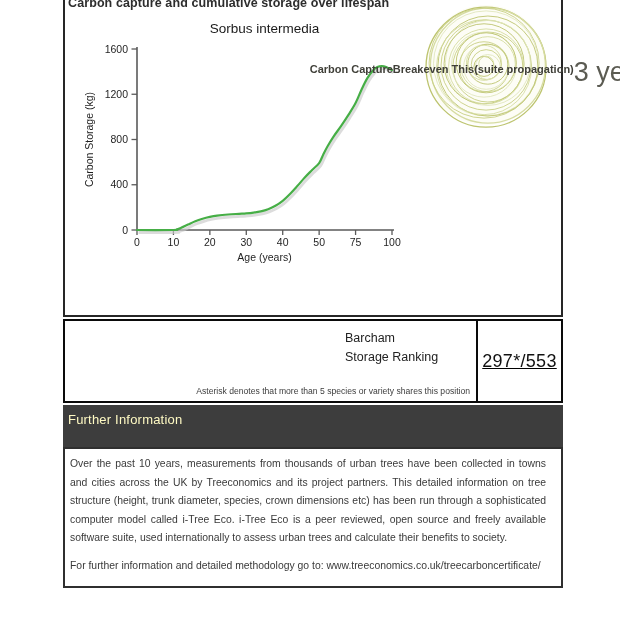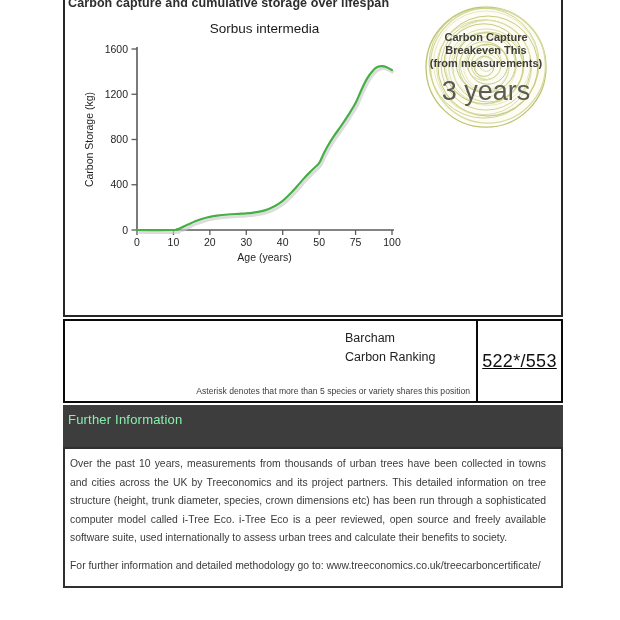--- a/index.html
+++ b/index.html
@@ -8,35 +8,35 @@
   
   .top-box{position:absolute;left:63px;top:0;width:500px;height:317px;box-sizing:border-box;
            border:2px solid #262626;border-top:none;background:#fff;}
   .doc-title{position:absolute;left:68px;top:-4px;font-size:12.5px;font-weight:bold;color:#2d2d2d;
              letter-spacing:0.1px;white-space:nowrap;}
   .chart-svg{position:absolute;left:0;top:0;width:620px;height:320px;pointer-events:none;}
   .caption{position:absolute;left:68px;top:284px;width:488px;font-size:10.4px;line-height:15.5px;color:#333;}
   
   .badge{position:absolute;left:423px;top:2px;width:126px;height:126px;}
   .badge-svg{position:absolute;left:0;top:0;width:126px;height:126px;}
-  .badge-text{position:absolute;left:0;top:0;width:126px;height:126px;display:flex;flex-direction:column;
+  .badge-text{position:absolute;left:0;top:0;width:126px;height:126px;display:flex;flex-direction:row;
               align-items:center;justify-content:center;padding-top:8px;box-sizing:border-box;text-align:center;}
   .badge-line{font-size:11px;font-weight:bold;color:#3f3f38;line-height:13px;white-space:nowrap;}
   .badge-value{font-size:27px;color:#5b5b52;margin-top:6px;white-space:nowrap;}
   
   .rank-box{position:absolute;left:63px;top:319px;width:500px;height:84px;box-sizing:border-box;
             border:2px solid #0a0a0a;display:flex;background:#fff;text-decoration:underline;}
   .rank-left{flex:1;position:relative;border-right:2px solid #0a0a0a;}
   .rank-title{position:absolute;left:280px;top:8px;font-size:12.5px;line-height:19px;color:#222;}
   .rank-note{position:absolute;right:6px;bottom:5px;font-size:8.6px;color:#3c3c3c;white-space:nowrap;}
   .rank-right{width:83px;display:flex;align-items:center;justify-content:center;}
   .rank-value{font-size:18px;color:#111;letter-spacing:0.3px;}
   
   .fi-header{position:absolute;left:63px;top:405px;width:500px;height:42px;box-sizing:border-box;
-             background:#3d3d3d;color:#86efac;font-size:13px;padding:7px 0 0 5px;letter-spacing:0.2px;}
+             background:#3d3d3d;color:#fef9c3;font-size:13px;padding:7px 0 0 5px;letter-spacing:0.2px;}
   .fi-body{position:absolute;left:63px;top:447px;width:500px;height:141px;box-sizing:border-box;
            border:2px solid #2f2f2f;background:#fff;padding:6px 15px 0 5px;}
   .fi-body p{margin:0;font-size:10.4px;line-height:18.5px;color:#3a3a3a;}
   .fi-para{text-align:justify;}
   .fi-link{margin-top:9px !important;white-space:nowrap;}
 </style>
 </head>
 <body>
 
 <div class="page">
@@ -103,36 +103,36 @@
         <circle cx="64.80" cy="62.18" r="20.00" fill="none" stroke="#bdc46f" stroke-width="0.9"></circle>
         <circle cx="61.00" cy="60.81" r="17.50" fill="none" stroke="#d6dca2" stroke-width="0.9"></circle>
         <circle cx="63.22" cy="62.65" r="15.00" fill="none" stroke="#c8cf85" stroke-width="0.9"></circle>
         <circle cx="64.78" cy="65.00" r="12.50" fill="none" stroke="#e1e6bd" stroke-width="0.9"></circle>
         <circle cx="60.98" cy="64.42" r="10.00" fill="none" stroke="#bdc46f" stroke-width="0.9"></circle>
         <circle cx="63.26" cy="61.76" r="7.50" fill="none" stroke="#d6dca2" stroke-width="0.9"></circle>
       </svg>
     <div class="badge-text">
       <div class="badge-line">Carbon Capture</div>
       <div class="badge-line">Breakeven This</div>
-      <div class="badge-line">(from measurements)</div>
+      <div class="badge-line">(suite propagation)</div>
       <div class="badge-value">3 years</div>
     </div>
   </div>
 
 
   <div class="rank-box">
     <div class="rank-left">
       <div class="rank-title">
         <div>Barcham</div>
-        <div>Carbon Ranking</div>
+        <div>Storage Ranking</div>
       </div>
       <div class="rank-note">Asterisk denotes that more than 5 species or variety shares this position</div>
     </div>
     <div class="rank-right">
-      <div class="rank-value">522*/553</div>
+      <div class="rank-value">297*/553</div>
     </div>
   </div>
 
   <div class="fi-header">Further Information</div>
 
   <div class="fi-body">
     <p class="fi-para">Over the past 10 years, measurements from thousands of urban trees have been collected in towns and cities across the UK by Treeconomics and its project partners. This detailed information on tree structure (height, trunk diameter, species, crown dimensions etc) has been run through a sophisticated computer model called i-Tree Eco. i-Tree Eco is a peer reviewed, open source and freely available software suite, used internationally to assess urban trees and calculate their benefits to society.</p>
     <p class="fi-link">For further information and detailed methodology go to: www.treeconomics.co.uk/treecarboncertificate/</p>
   </div>
 

